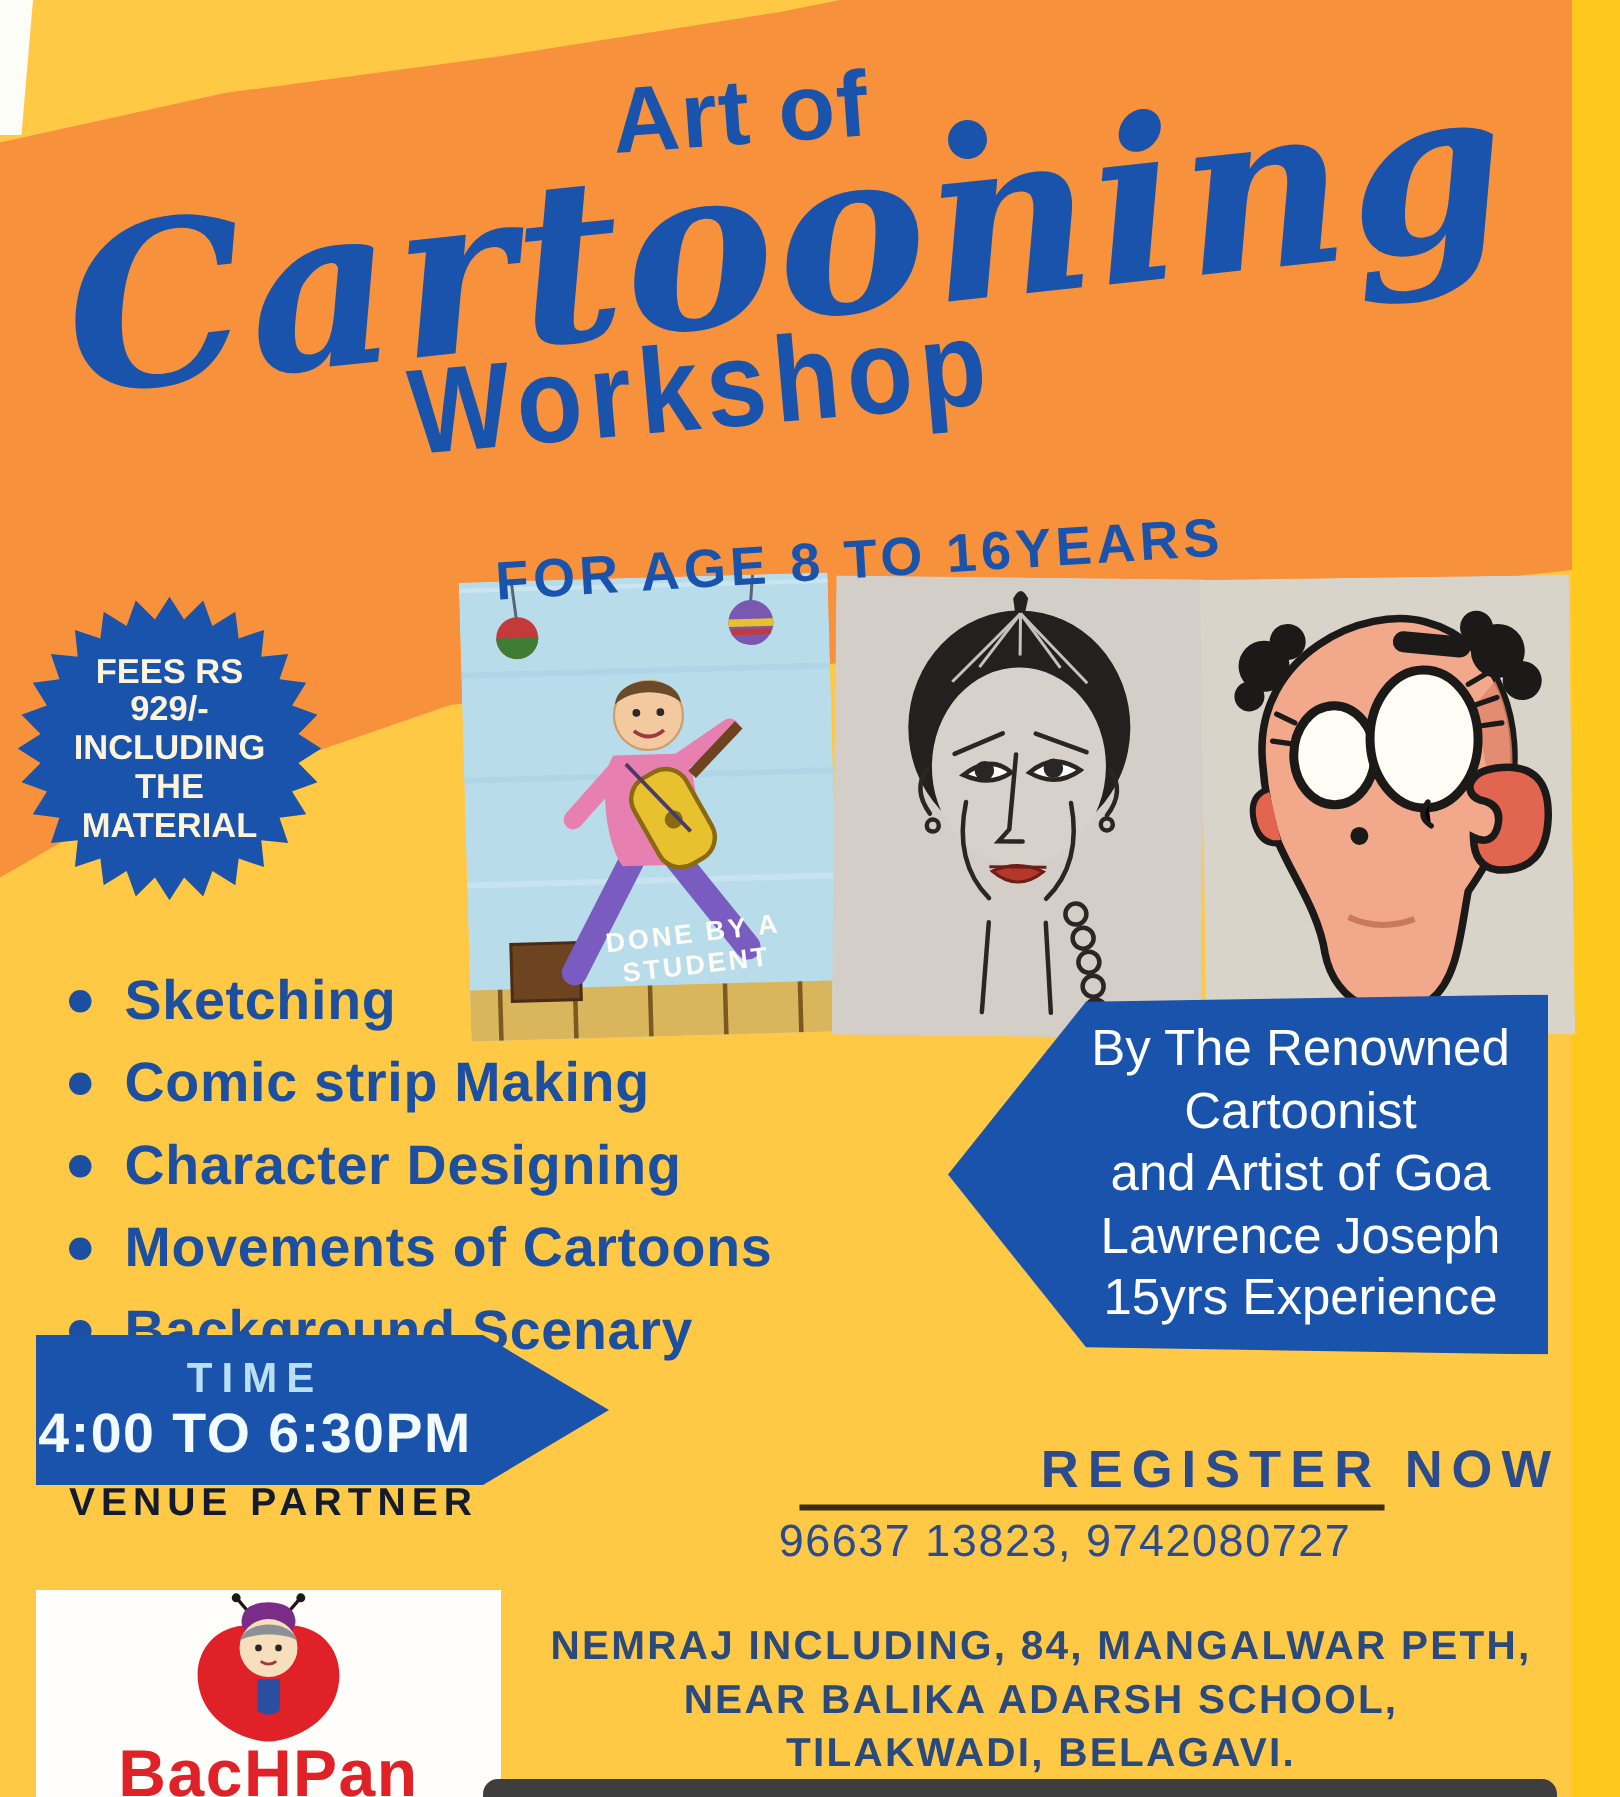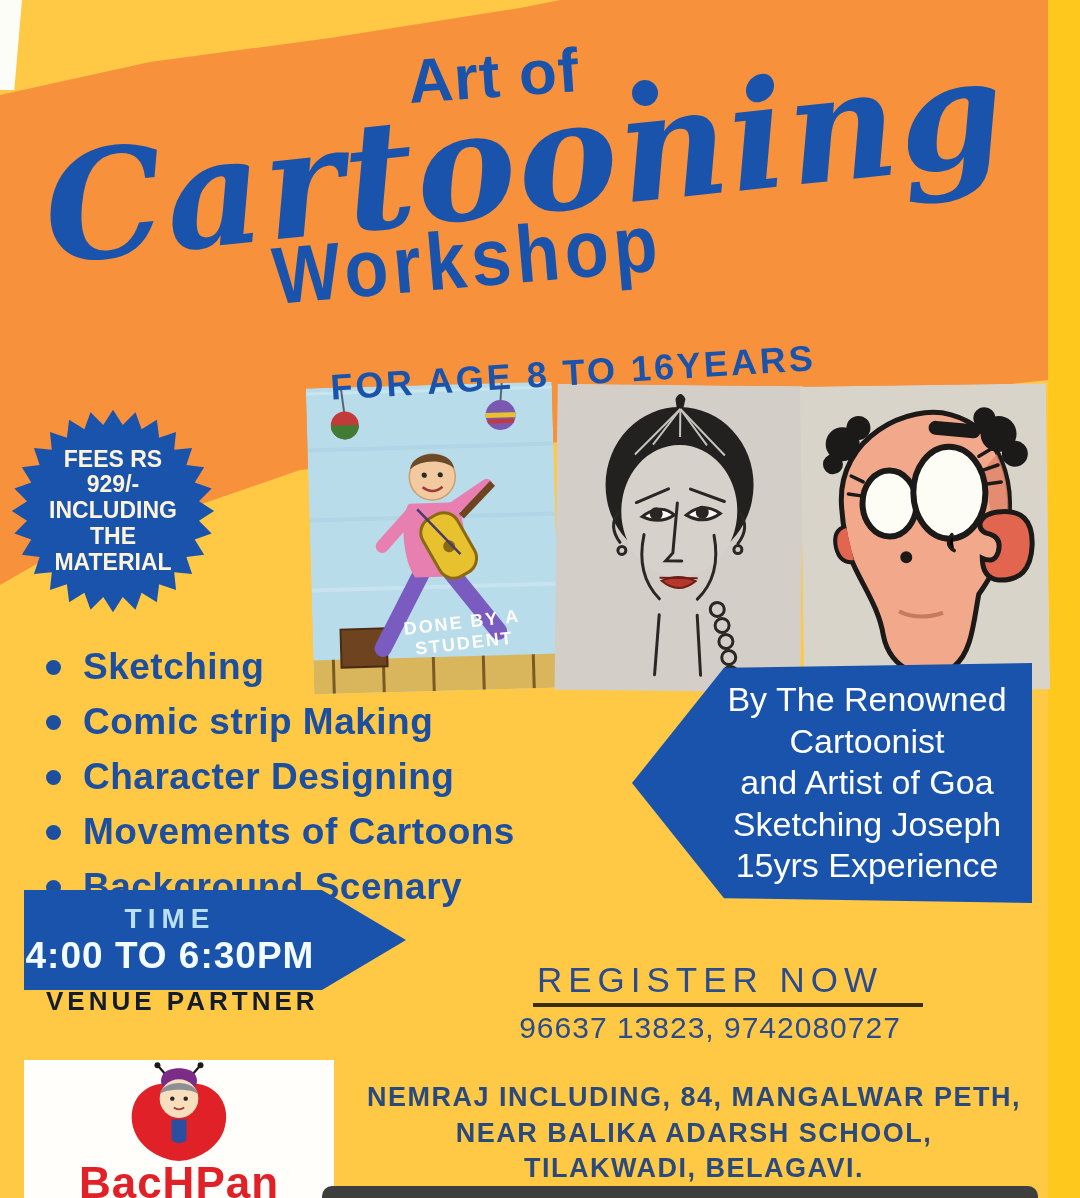--- a/index.html
+++ b/index.html
@@ -24,21 +24,21 @@
     font-size:62px;font-weight:bold;transform:rotate(-4deg);letter-spacing:1px;}
   .t-dot{position:absolute;left:632px;top:80px;width:26px;height:26px;border-radius:50%;background:var(--blue,#1A53AB);z-index:3;transform:rotate(-4deg);}
   .t-script{position:absolute;left:42px;top:72px;z-index:3;color:var(--blue,#1A53AB);
     font-family:"DejaVu Serif",serif;font-style:italic;font-weight:bold;
     font-size:150px;transform:rotate(-6deg);letter-spacing:2px;white-space:nowrap;}
   .t-workshop{position:absolute;left:272px;top:218px;z-index:3;color:var(--blue,#1A53AB);
     font-size:72px;font-weight:bold;letter-spacing:5px;transform:rotate(-5deg) scaleY(1.12);white-space:nowrap;}
   .t-age{position:absolute;left:330px;top:352px;z-index:4;color:var(--blue,#1A53AB);
     font-size:36px;font-weight:bold;letter-spacing:3px;transform:rotate(-3.5deg);white-space:nowrap;}
   
-  .badge{position:absolute;left:6px;top:404px;width:214px;height:214px;z-index:5;}
+  .badge{position:absolute;left:6px;top:392px;width:214px;height:214px;z-index:5;}
   .badge svg{position:absolute;left:0;top:0;}
   .badge .badge-text{position:absolute;left:0;top:0;width:214px;height:214px;display:flex;flex-direction:column;
     align-items:center;justify-content:center;color:var(--cream,#FDF4D9);font-weight:bold;font-size:23px;line-height:1.12;text-align:center;}
   
   .photos{position:absolute;left:310px;top:385px;width:738px;height:306px;z-index:3;display:flex;}
   .photo{width:246px;height:306px;position:relative;overflow:hidden;}
   .photo svg{display:block;}
   .p1{transform:rotate(-1.6deg);}
   .p2{transform:rotate(0.6deg);}
   .p3{transform:rotate(-0.8deg);}
@@ -65,21 +65,21 @@
   .time-value{color:#f2fbff;font-size:37px;font-weight:bold;letter-spacing:1px;white-space:nowrap;}
   .venue-label{position:absolute;left:46px;top:986px;z-index:4;color:var(--venue_dark,#131C2E);
     font-size:26px;font-weight:bold;letter-spacing:4px;white-space:nowrap;}
   
   .logo-card{position:absolute;left:24px;top:1014px;width:310px;height:184px;background:#fffefa;z-index:4;
     display:flex;flex-direction:column;align-items:center;margin-top:46px;}
   .brand-name{color:var(--red,#E02127);font-size:44px;font-weight:bold;letter-spacing:1px;margin-top:-6px;}
   .brand-tagline{color:#5a5a5a;font-size:19px;letter-spacing:7px;margin-top:2px;}
   
   .register{position:absolute;left:380px;top:960px;width:660px;z-index:4;text-align:center;}
-  .reg-heading{color:var(--register_navy,#2A4C8F);font-size:35px;font-weight:normal;letter-spacing:6px;}
+  .reg-heading{color:var(--register_navy,#2A4C8F);font-size:35px;font-weight:bold;letter-spacing:6px;text-align:right;}
   .reg-underline{width:390px;height:4px;background:var(--underline_dark,#3A2D10);margin:3px auto 4px auto;transform:translateX(18px);}
   .reg-phones{color:var(--register_navy,#2A4C8F);font-size:30px;font-weight:normal;letter-spacing:1px;white-space:nowrap;}
   
   .address{position:absolute;left:340px;top:1080px;width:708px;z-index:4;text-align:center;}
   .address div{color:var(--address_navy,#2A4A7E);font-size:27px;font-weight:bold;letter-spacing:1.5px;line-height:1.32;white-space:nowrap;}
   .bottom-bar{position:absolute;left:322px;top:1186px;width:716px;height:12px;background:var(--dark,#3E3E3E);
     border-radius:10px 10px 0 0;z-index:5;}
 </style>
 </head>
 <body>
@@ -254,21 +254,21 @@
     <li>
         <span class="dot"></span>
         <span class="f-label">Background Scenary</span>
       </li>
   </ul>
 
   <div class="speaker">
     <div>By The Renowned</div>
     <div>Cartoonist</div>
     <div>and Artist of Goa</div>
-    <div>Sketching Joseph</div>
+    <div>Lawrence Joseph</div>
     <div>15yrs Experience</div>
   </div>
 
   <div class="time-arrow">
     <div class="time-label">TIME</div>
     <div class="time-value">4:00 TO 6:30PM</div>
   </div>
 
   <div class="venue-label">VENUE PARTNER</div>
 

